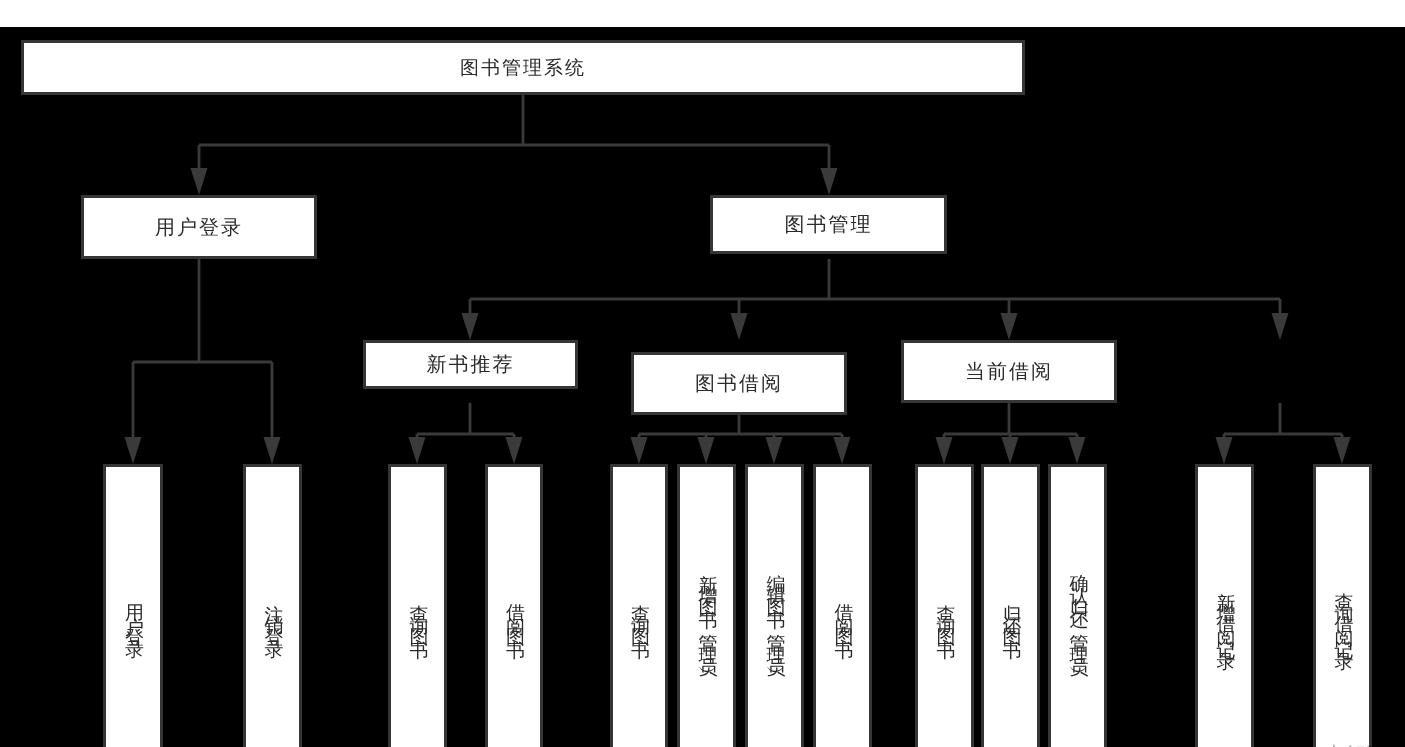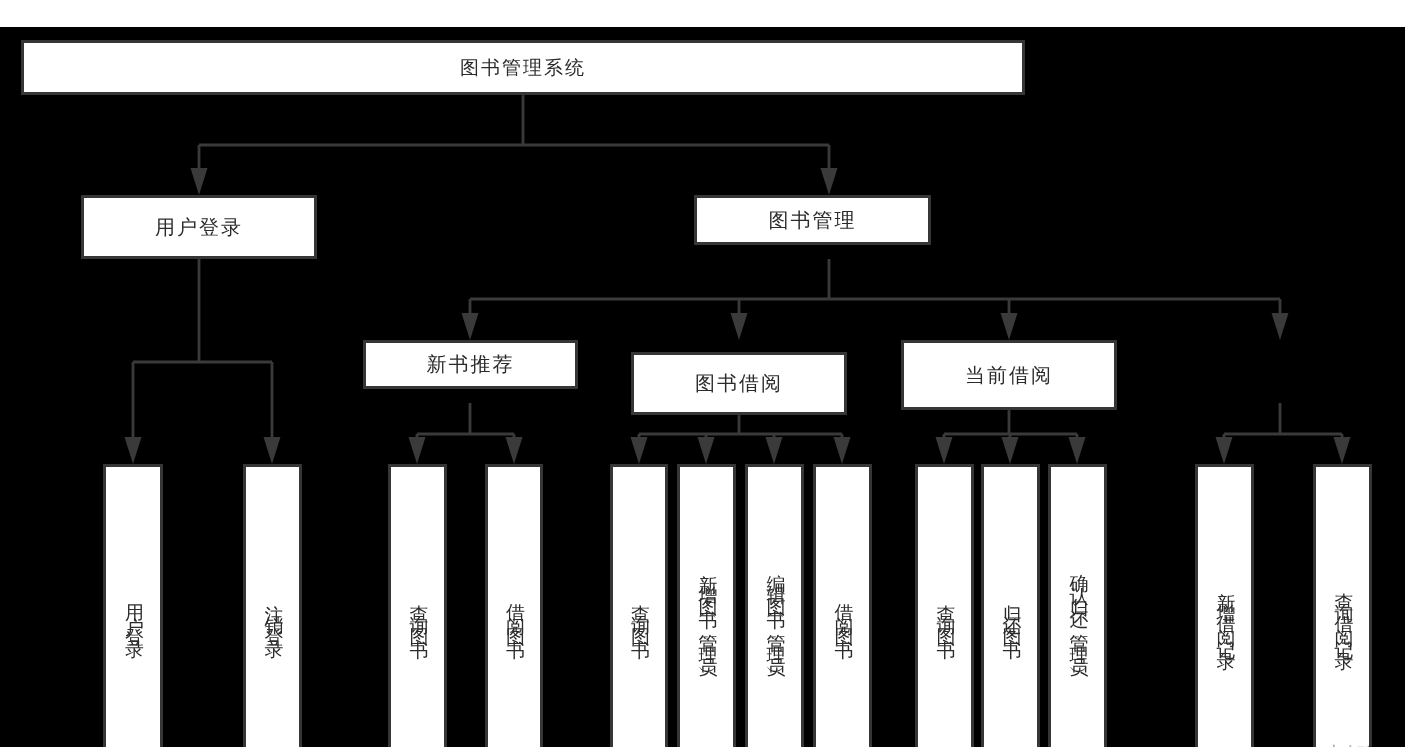--- a/index.html
+++ b/index.html
@@ -109,25 +109,25 @@
       <polygon points="1068.5,410 1085.5,410 1077,437"></polygon>
       <line x1="1224" y1="407" x2="1224" y2="427"></line>
       <polygon points="1215.5,410 1232.5,410 1224,437"></polygon>
       <line x1="1342" y1="407" x2="1342" y2="427"></line>
       <polygon points="1333.5,410 1350.5,410 1342,437"></polygon>
     </svg>
 
   <div class="node h-node root-node" style="left:21px;top:13px;width:1004px;height:55px;">图书管理系统</div>
 
   <div class="node h-node" style="left:81px;top:168px;width:236px;height:64px;">用户登录</div>
-  <div class="node h-node" style="left:694px;top:168px;width:237px;height:50px;">图书管理</div>
+  <div class="node h-node" style="left:710px;top:168px;width:237px;height:59px;">图书管理</div>
 
   <div class="node h-node" style="left:363px;top:313px;width:215px;height:49px;">新书推荐</div>
   <div class="node h-node" style="left:631px;top:325px;width:216px;height:63px;">图书借阅</div>
-  <div class="node h-node" style="left:901px;top:313px;width:216px;height:70px;">当前借阅</div>
+  <div class="node h-node" style="left:901px;top:313px;width:216px;height:63px;">当前借阅</div>
 
   <div class="node v-node" style="left:103px;top:437px;width:60px;height:298px;">用户登录</div>
   <div class="node v-node" style="left:243px;top:437px;width:59px;height:298px;">注销登录</div>
 
   <div class="node v-node" style="left:388px;top:437px;width:59px;height:298px;">查询图书</div>
   <div class="node v-node" style="left:485px;top:437px;width:58px;height:298px;">借阅图书</div>
 
   <div class="node v-node" style="left:610px;top:437px;width:58px;height:298px;">查询图书</div>
   <div class="node v-node" style="left:677px;top:437px;width:59px;height:298px;">新增图书（管理员）</div>
   <div class="node v-node" style="left:745px;top:437px;width:59px;height:298px;">编辑图书（管理员）</div>

